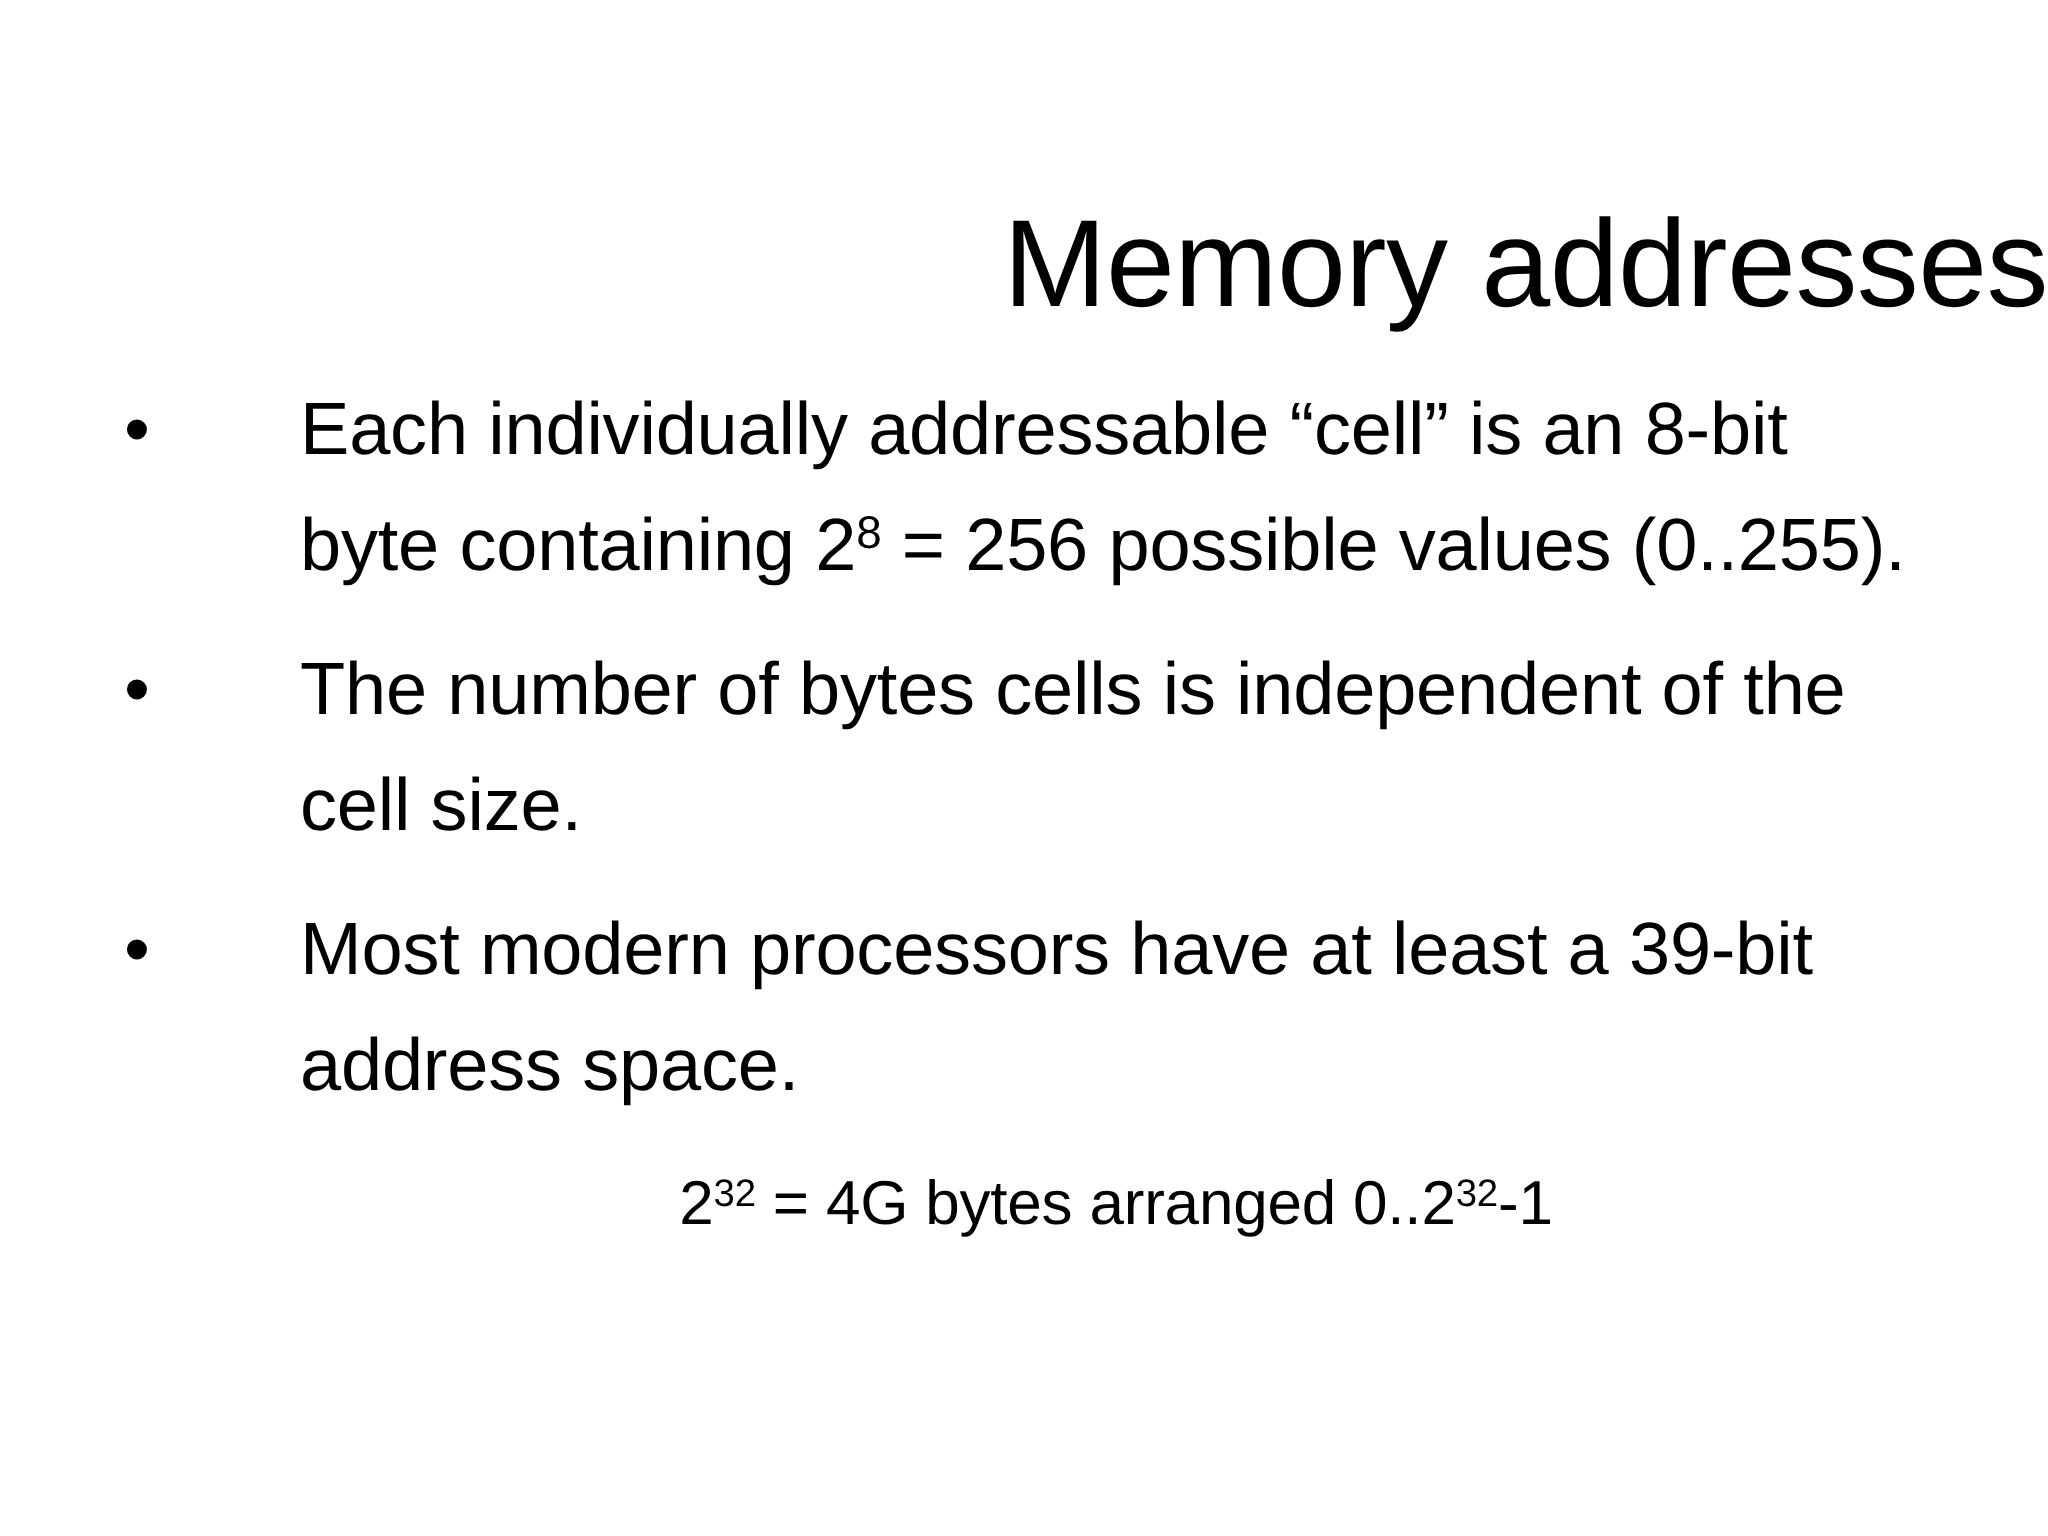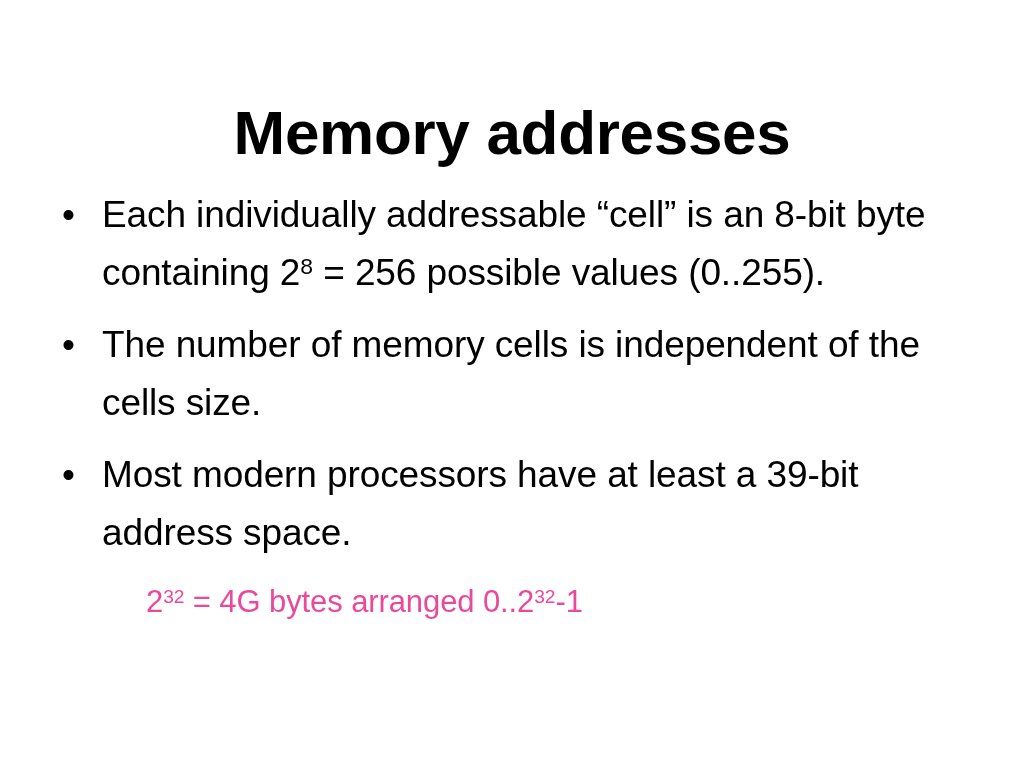--- a/index.html
+++ b/index.html
@@ -22,23 +22,23 @@
     height: 768px;
     background: #ffffff;
   }
 
   
   .slide-title {
     position: absolute;
     left: 0;
     top: 58px;
     width: 1024px;
-    text-align: center;
+    text-align: right;
     font-size: 62px;
-    font-weight: 700;
+    font-weight: 400;
     line-height: 1.08;
     letter-spacing: -0.3px;
     white-space: nowrap;
     color: #000000;
   }
 
   
   .body-block {
     position: absolute;
     left: 58px;
@@ -67,32 +67,34 @@
     top: 0;
     width: 28px;
     font-size: 37px;
     line-height: 58px;
     text-align: left;
     color: #000000;
   }
 
   .bullet-text {
     display: block;
+    margin-left: 48px;
   }
 
   
   .sub-item {
     position: relative;
     margin: 4px 0 0 0;
     padding-left: 88px;
     font-size: 31px;
     line-height: 52px;
     font-weight: 400;
     letter-spacing: -0.1px;
-    color: #ec4899;
+    color: #000000;
+    text-align: center;
   }
 
   sup {
     font-size: 0.62em;
     vertical-align: baseline;
     position: relative;
     top: -0.48em;
     line-height: 0;
   }
 </style>
@@ -105,21 +107,21 @@
 
   <div class="body-block">
 
     <div class="bullet-item">
       <span class="bullet-marker">•</span>
       <span class="bullet-text"><span>Each individually addressable “cell” is an 8-bit byte containing 2</span><sup>8</sup><span> = 256 possible values (0..255).</span></span>
     </div>
 
     <div class="bullet-item">
       <span class="bullet-marker">•</span>
-      <span class="bullet-text">The number of memory cells is independent of the cells size.</span>
+      <span class="bullet-text">The number of bytes cells is independent of the cell size.</span>
     </div>
 
     <div class="bullet-item">
       <span class="bullet-marker">•</span>
       <span class="bullet-text">Most modern processors have at least a 39-bit address space.</span>
     </div>
 
     <div class="sub-item"><span>2</span><sup>32</sup><span> = 4G bytes arranged 0..2</span><sup>32</sup><span>-1</span></div>
 
   </div>

